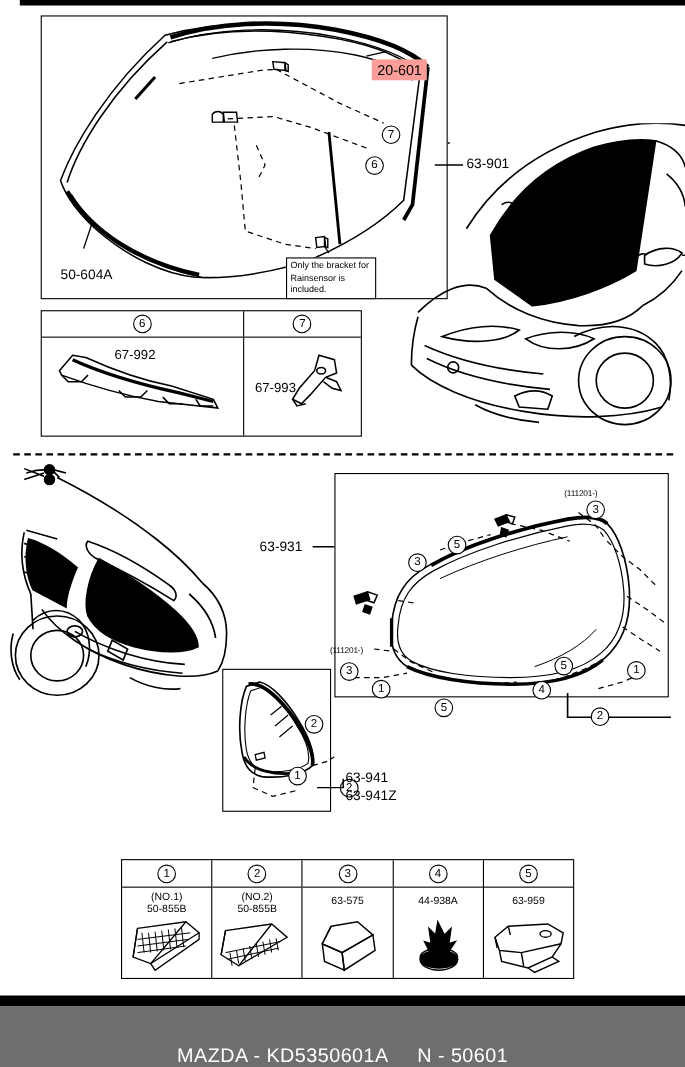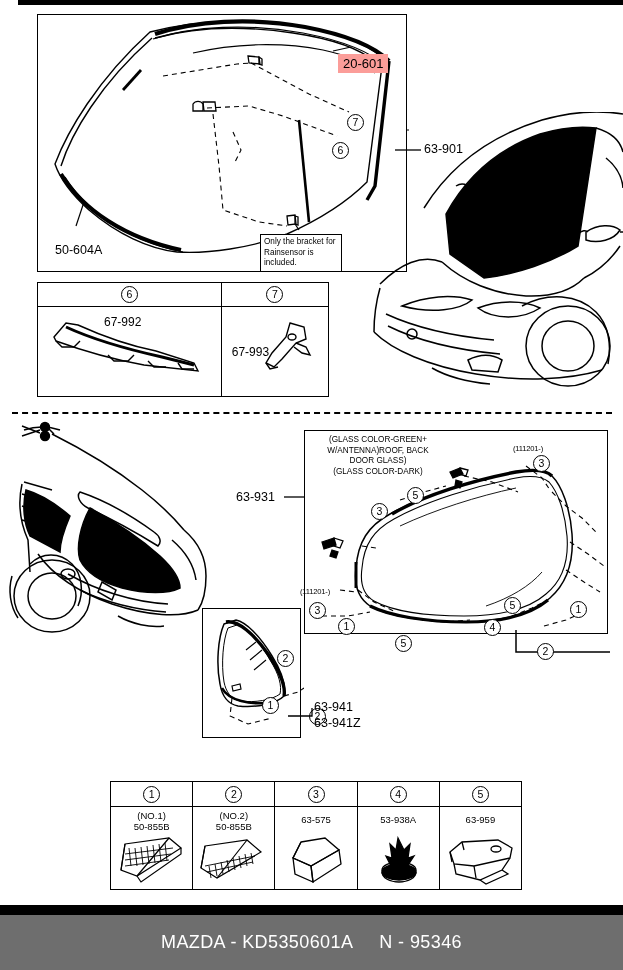--- a/index.html
+++ b/index.html
@@ -61,21 +61,21 @@
   .pcol { flex:1; border-right:1.7px solid #000; position:relative; }
   .pcol:last-child { border-right:none; }
   .phead { height:25px; border-bottom:1.7px solid #000; position:relative; }
   .phead .cnum { left:50%; top:4px; margin-left:-8.5px; }
   .pno { position:absolute; left:0; right:0; top:28px; text-align:center;
          font-size:9.5px; line-height:11px; color:#000; }
   .psvg { position:absolute; left:0; right:0; top:54px; height:50px; }
 
   
   .footer { position:absolute; left:0; top:915px; width:623px; height:55px;
-            background:#6e6e6e; color:#fff; display:flex; align-items:center;
+            background:#6e6e6e; color:#fff; display:flex; align-items:flex-end;
             justify-content:center; font-size:18px; letter-spacing:.4px; }
   .footer .gap { display:inline-block; width:26px; }
   .footer-top { position:absolute; left:0; top:905px; width:623px; height:10px; background:#000; }
 
   svg { display:block; }
   .ln { fill:none; stroke:#000; }
 </style>
 </head>
 <body>
 
@@ -271,26 +271,20 @@
 
       <path d="M22 140 C34 128 52 128 64 140 C74 150 76 168 70 182"></path>
       <ellipse cx="44" cy="172" rx="38" ry="36"></ellipse>
       <ellipse cx="44" cy="172" rx="24" ry="23"></ellipse>
       <path d="M4 152 C0 166 2 182 10 194"></path>
     </g>
   </svg>
 
   <div class="box" style="left:304px; top:430px; width:304px; height:204px;"></div>
 
-  <div class="spec" style="left:308px; top:435px; width:140px;">
-    <div>(GLASS COLOR-GREEN+</div>
-    <div>W/ANTENNA)ROOF, BACK</div>
-    <div>DOOR GLASS)</div>
-    <div>(GLASS COLOR-DARK)</div>
-  </div>
 
   <svg style="position:absolute; left:304px; top:430px;" width="310" height="230" viewBox="0 0 310 230">
     <g class="ln" stroke-width="1.5">
 
       <path d="M52 138 C54 112 64 96 86 84 C118 66 170 50 212 42
                C230 39 242 40 248 46 C258 56 266 78 268 104
                C270 132 262 154 246 168 C228 184 196 192 160 192
                C120 192 84 186 66 176 C54 168 50 154 52 138 Z"></path>
 
       <path d="M58 138 C60 114 70 100 90 89 C122 71 172 56 212 48
@@ -449,21 +443,21 @@
           <path d="M26 6 L18 22"></path>
         </g>
       </svg>
     </div>
 
     <div class="pcol">
       <div class="phead">
         <div class="cnum">4</div>
       </div>
       <div class="pno" style="top:32px;">
-        <span>53-938A</span>
+        <span>44-938A</span>
       </div>
       <svg class="psvg" viewBox="0 0 82 50">
         <g class="ln" stroke-width="1.3">
           <path d="M40 2 L46 14 L52 8 L50 22 L56 20 L48 32 L34 32 L28 20 L34 22 L32 8 L38 14 Z" fill="#000"></path>
           <ellipse cx="41" cy="36" rx="17" ry="8" fill="#000"></ellipse>
           <ellipse cx="41" cy="34" rx="17" ry="8"></ellipse>
           <path d="M24 36 C24 42 32 46 41 46 C50 46 58 42 58 36"></path>
         </g>
       </svg>
     </div>
@@ -485,16 +479,16 @@
           <path d="M40 44 L46 48 L68 38 L62 34"></path>
         </g>
       </svg>
     </div>
   </div>
 
   <div class="footer-top"></div>
   <div class="footer">
     <span>MAZDA - KD5350601A</span>
     <span class="gap"></span>
-    <span>N - 95346</span>
+    <span>N - 50601</span>
   </div>
 
 </div>
 
 </body></html>

